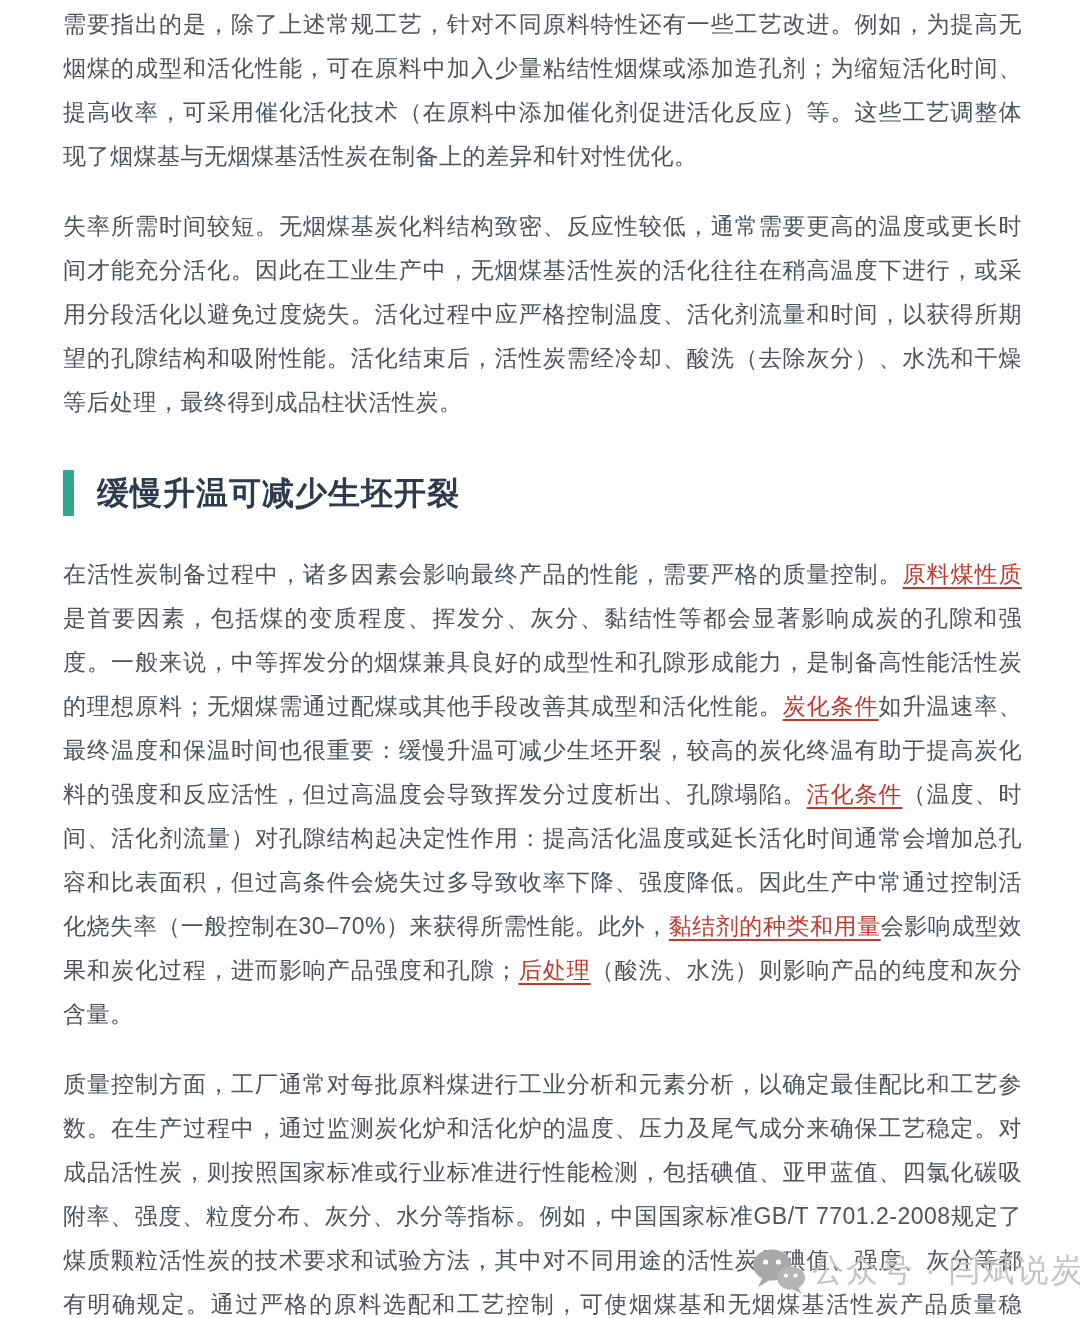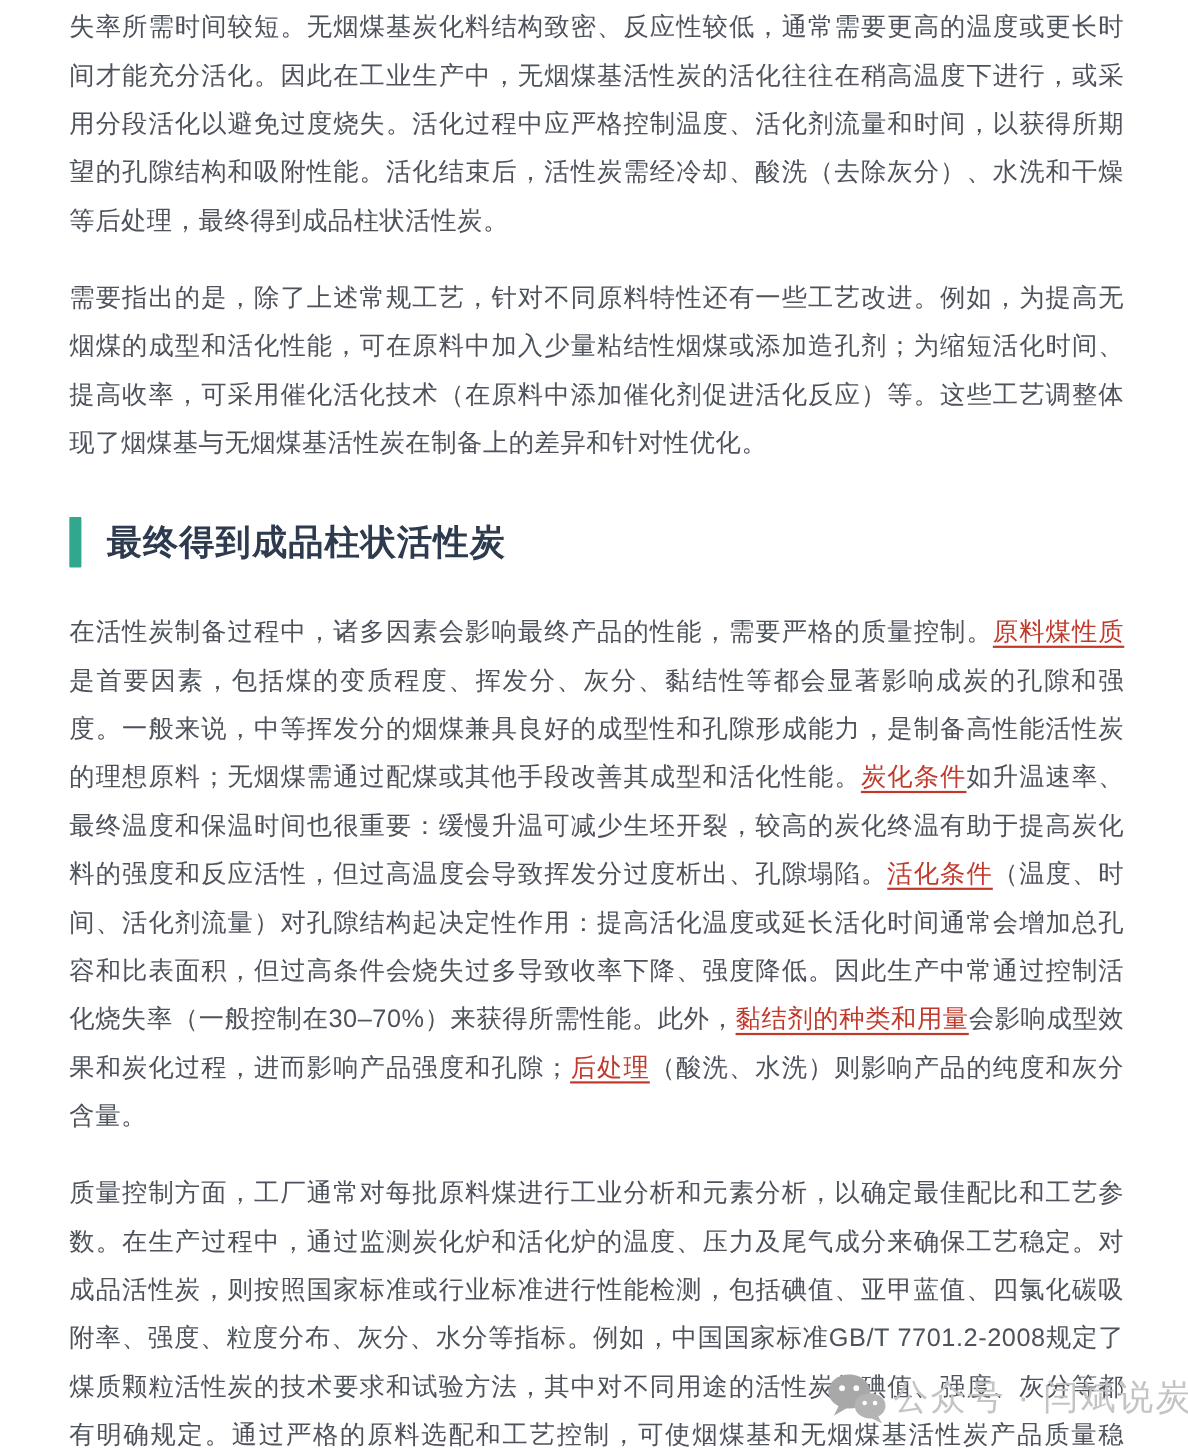--- a/index.html
+++ b/index.html
@@ -72,27 +72,27 @@
     font-size: 32px;
     letter-spacing: 2px;
     font-weight: 400;
   }
 </style>
 </head>
 <body>
 
 <div class="content">
 
+  <p class="para" style="color: rgb(77, 82, 91);">需要指出的是，除了上述常规工艺，针对不同原料特性还有一些工艺改进。例如，为提高无烟煤的成型和活化性能，可在原料中加入少量粘结性烟煤或添加造孔剂；为缩短活化时间、提高收率，可采用催化活化技术（在原料中添加催化剂促进活化反应）等。这些工艺调整体现了烟煤基与无烟煤基活性炭在制备上的差异和针对性优化。</p>
+
   <p class="para" style="color: rgb(77, 82, 91);">失率所需时间较短。无烟煤基炭化料结构致密、反应性较低，通常需要更高的温度或更长时间才能充分活化。因此在工业生产中，无烟煤基活性炭的活化往往在稍高温度下进行，或采用分段活化以避免过度烧失。活化过程中应严格控制温度、活化剂流量和时间，以获得所期望的孔隙结构和吸附性能。活化结束后，活性炭需经冷却、酸洗（去除灰分）、水洗和干燥等后处理，最终得到成品柱状活性炭。</p>
-
-  <p class="para" style="color: rgb(77, 82, 91);">需要指出的是，除了上述常规工艺，针对不同原料特性还有一些工艺改进。例如，为提高无烟煤的成型和活化性能，可在原料中加入少量粘结性烟煤或添加造孔剂；为缩短活化时间、提高收率，可采用催化活化技术（在原料中添加催化剂促进活化反应）等。这些工艺调整体现了烟煤基与无烟煤基活性炭在制备上的差异和针对性优化。</p>
 
   <div class="section-heading">
     <span class="heading-bar" style="background: rgb(49, 168, 141);"></span>
-    <span class="heading-text" style="color: rgb(46, 59, 78);">最终得到成品柱状活性炭</span>
+    <span class="heading-text" style="color: rgb(46, 59, 78);">缓慢升温可减少生坯开裂</span>
   </div>
 
   <p class="para" style="color: rgb(77, 82, 91);"><span>在活性炭制备过程中，诸多因素会影响最终产品的性能，需要严格的质量控制。</span><span class="hl">原料煤性质</span><span>是首要因素，包括煤的变质程度、挥发分、灰分、黏结性等都会显著影响成炭的孔隙和强度。一般来说，中等挥发分的烟煤兼具良好的成型性和孔隙形成能力，是制备高性能活性炭的理想原料；无烟煤需通过配煤或其他手段改善其成型和活化性能。</span><span class="hl">炭化条件</span><span>如升温速率、最终温度和保温时间也很重要：缓慢升温可减少生坯开裂，较高的炭化终温有助于提高炭化料的强度和反应活性，但过高温度会导致挥发分过度析出、孔隙塌陷。</span><span class="hl">活化条件</span><span>（温度、时间、活化剂流量）对孔隙结构起决定性作用：提高活化温度或延长活化时间通常会增加总孔容和比表面积，但过高条件会烧失过多导致收率下降、强度降低。因此生产中常通过控制活化烧失率（一般控制在30–70%）来获得所需性能。此外，</span><span class="hl">黏结剂的种类和用量</span><span>会影响成型效果和炭化过程，进而影响产品强度和孔隙；</span><span class="hl">后处理</span><span>（酸洗、水洗）则影响产品的纯度和灰分含量。</span></p>
 
   <p class="para" style="color: rgb(77, 82, 91);">质量控制方面，工厂通常对每批原料煤进行工业分析和元素分析，以确定最佳配比和工艺参数。在生产过程中，通过监测炭化炉和活化炉的温度、压力及尾气成分来确保工艺稳定。对成品活性炭，则按照国家标准或行业标准进行性能检测，包括碘值、亚甲蓝值、四氯化碳吸附率、强度、粒度分布、灰分、水分等指标。例如，中国国家标准GB/T 7701.2-2008规定了煤质颗粒活性炭的技术要求和试验方法，其中对不同用途的活性炭的碘值、强度、灰分等都有明确规定。通过严格的原料选配和工艺控制，可使烟煤基和无烟煤基活性炭产品质量稳定，并满足各应用领域的性能要求。</p>
 
 </div>
 
 <div class="watermark">
   <svg class="watermark-icon" viewBox="0 0 54 46" xmlns="http://www.w3.org/2000/svg">

